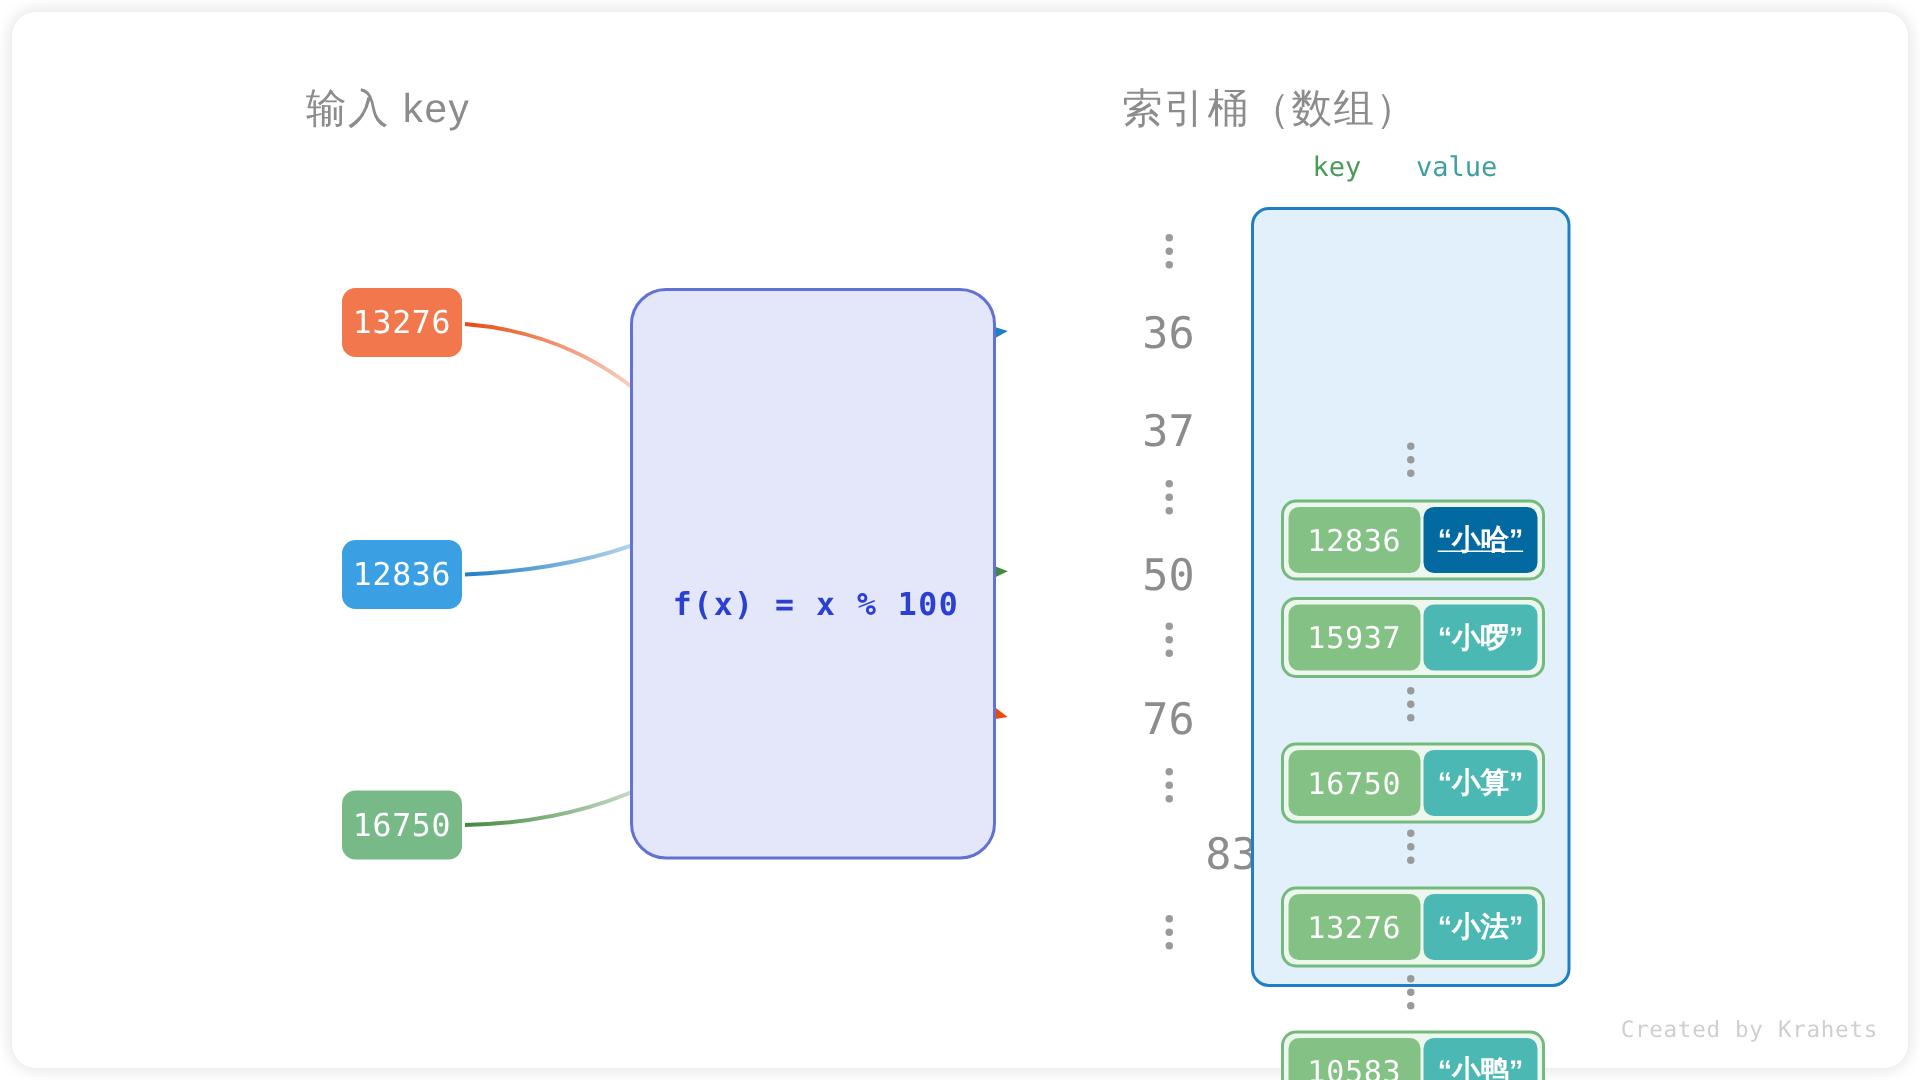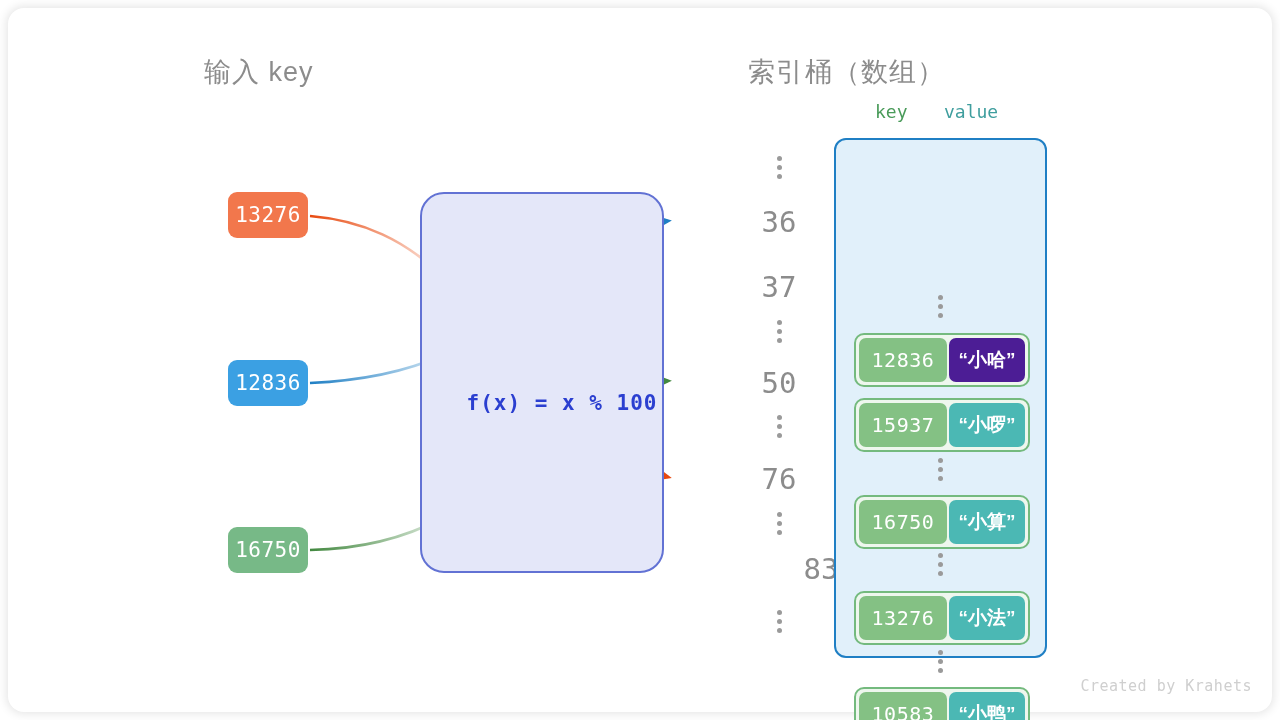--- a/index.html
+++ b/index.html
@@ -101,21 +101,20 @@
     position: absolute;
     left: 0;
     top: 197px;
     width: 244px;
     text-align: center;
     color: #2b3fd0;
     font-family: "DejaVu Sans Mono", "Liberation Mono", monospace;
     font-size: 21px;
     font-weight: bold;
     letter-spacing: 1px;
-    margin-left: 18px;
   }
 
   
   .index-cell {
     position: absolute;
     left: 758px;
     width: 42px;
     text-align: center;
     color: #8c8c8c;
     font-family: "DejaVu Sans Mono", "Liberation Mono", monospace;
@@ -296,21 +295,21 @@
     </div>
 
   <div id="bucket-array" style="background: rgb(225, 240, 250); border-color: rgb(31, 127, 196);">
       <div class="vdots bucket-dots" style="top: 155px;">
         <i></i>
         <i></i>
         <i></i>
       </div>
       <div class="pair" style="top: 193px;">
         <div class="cell-key" style="background: rgb(132, 193, 132);">12836</div>
-        <div class="cell-value" style="background: #4c1d95;">“小哈”</div>
+        <div class="cell-value" style="background: #0369a1; text-decoration: underline;">“小哈”</div>
       </div>
       <div class="pair" style="top: 258px;">
         <div class="cell-key" style="background: rgb(132, 193, 132);">15937</div>
         <div class="cell-value" style="background: rgb(75, 184, 180);">“小啰”</div>
       </div>
       <div class="vdots bucket-dots" style="top: 318px;">
         <i></i>
         <i></i>
         <i></i>
       </div>

